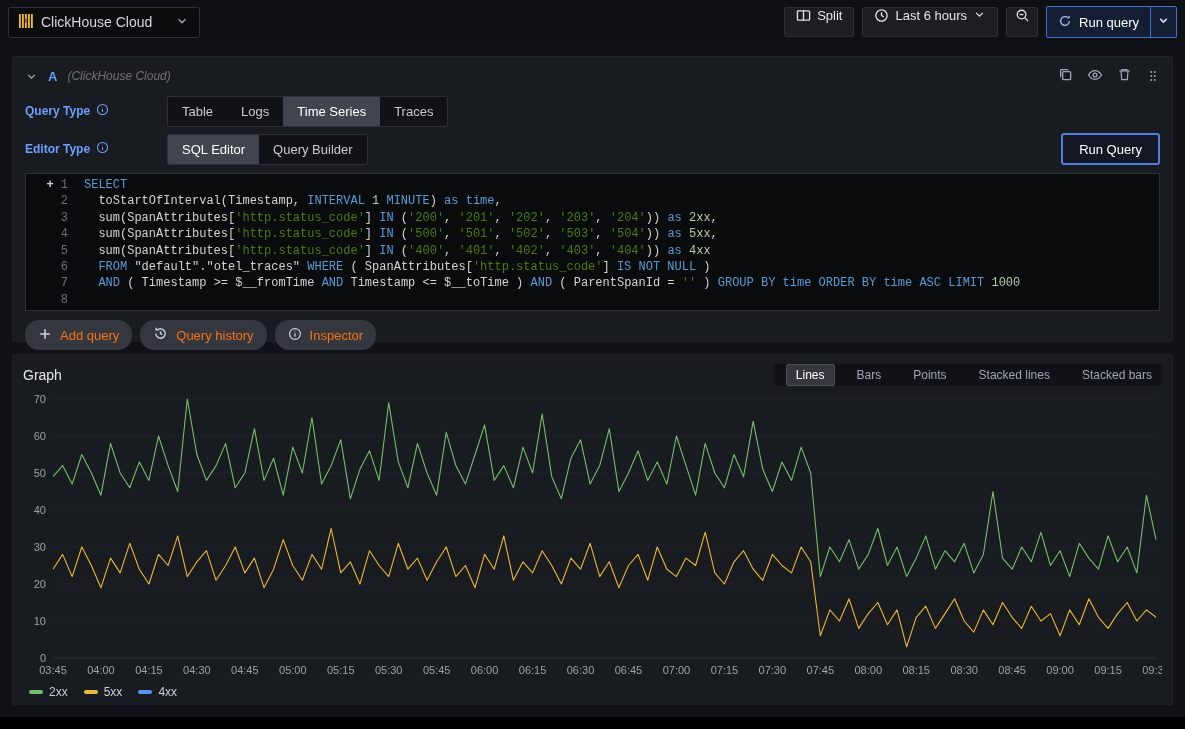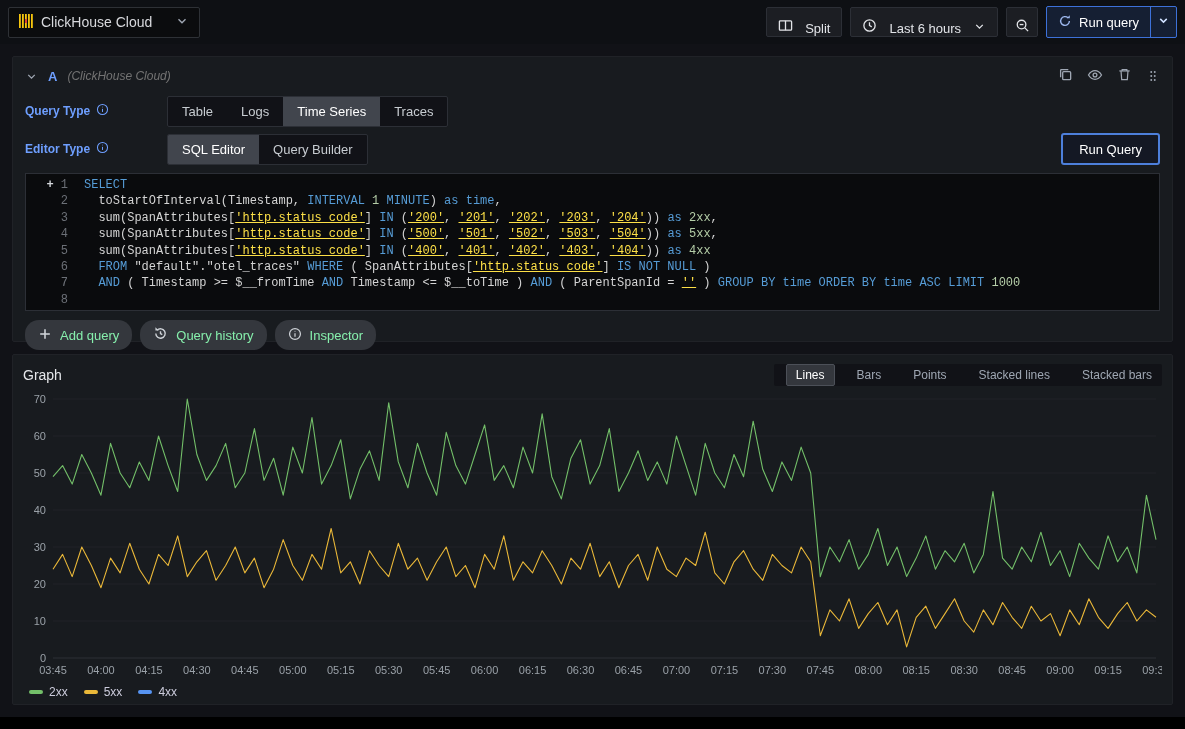--- a/index.html
+++ b/index.html
@@ -7,21 +7,21 @@
     font-family:"Liberation Sans","DejaVu Sans",sans-serif; color:#ccccdc; }
   .app { position:relative; width:1185px; height:717px; background:#111217; }
 
   
   .topbar { height:44px; display:flex; align-items:center; padding:0 8px; gap:8px; background:#0e1014; }
   .ds-picker { display:flex; align-items:center; gap:8px; height:31px; min-width:192px;
     padding:0 10px; background:#0b0c0e; border:1px solid #2e3136; border-radius:2px;
     font-size:14px; color:#d8d9dd; cursor:pointer; }
   .ds-picker .chev { margin-left:auto; color:#9fa7b3; }
   .topbar-right { margin-left:auto; display:flex; align-items:center; gap:8px; }
-  .tb-btn { display:flex; align-items:flex-end; gap:12px; height:30px; padding:0 11px;
+  .tb-btn { display:flex; align-items:flex-start; gap:6px; height:30px; padding:0 11px;
     background:#1c1e23; border:1px solid #2c2f36; border-radius:2px; color:#e2e4e8;
     font-size:13px; font-weight:500; cursor:pointer; }
   .tb-icon-btn { width:32px; justify-content:center; padding:0; }
   .run-group { display:flex; height:32px; border:1px solid #3d71d9; border-radius:2px;
     overflow:hidden; background:rgba(61,113,217,.16); }
   .run-main { display:flex; align-items:center; gap:7px; padding:0 11px; color:#fff;
     font-size:13px; font-weight:500; cursor:pointer; background:transparent; border:none; }
   .run-main svg { color:#9db8ef; }
   .run-caret { width:26px; display:flex; align-items:center; justify-content:center;
     border-left:1px solid #3d71d9; color:#cfe0ff; cursor:pointer; background:transparent; border-top:none; border-right:none; border-bottom:none; }
@@ -50,26 +50,26 @@
     border:2px solid #4d7fdb; border-radius:3px; color:#fff; font-size:13px; font-weight:500; cursor:pointer; }
 
   
   .sql-editor { margin-top:8px; height:138px; background:#0a0b0d; border:1px solid #2c2f36;
     font-family:"Liberation Mono","DejaVu Sans Mono",monospace; font-size:12px;
     line-height:16.4px; padding:3px 0; overflow:hidden; cursor:text; }
   .sql-line { display:flex; white-space:pre; }
   .sql-gutter { flex:0 0 58px; display:flex; justify-content:flex-end; align-items:center;
     gap:7px; padding-right:16px; color:#6c7077; }
   .sql-plus { color:#d5d8dc; font-weight:bold; }
-  .tk-k { color:#569cd6; } .tk-s { color:#fde047;text-decoration:underline; } .tk-n { color:#b5cea8; }
+  .tk-k { color:#569cd6; } .tk-s { color:#4d7c0f; } .tk-n { color:#b5cea8; }
   .tk-d { color:#d4d4d4;margin-top:24px; } .tk-m { color:#d4d4d4; }
 
   .qp-actions { display:flex; gap:8px; margin-top:9px; }
   .action-btn { display:flex; align-items:center; gap:8px; height:30px; padding:0 13px;
-    background:#34373d; border:none; border-radius:14px; color:#86efac; font-size:13px;
+    background:#34373d; border:none; border-radius:14px; color:#f97316; font-size:13px;
     font-weight:500; cursor:pointer; }
   .action-btn svg { color:#cfd3d8; }
 
   
   .gp-header { display:flex; align-items:center; height:24px; }
   .gp-title { font-size:14px; font-weight:500; color:#e6e8eb; }
   .modes { margin-left:auto; display:flex; background:#111217; border-radius:2px; }
   .mode { padding:3px 9px; font-size:12px; color:#9fa7b3; border:1px solid transparent; cursor:pointer;margin-left:12px; }
   .mode.sel { background:#34373d; color:#fff; border-color:#4c5058; border-radius:2px; }
   .chart-wrap { margin-top:4px; }

